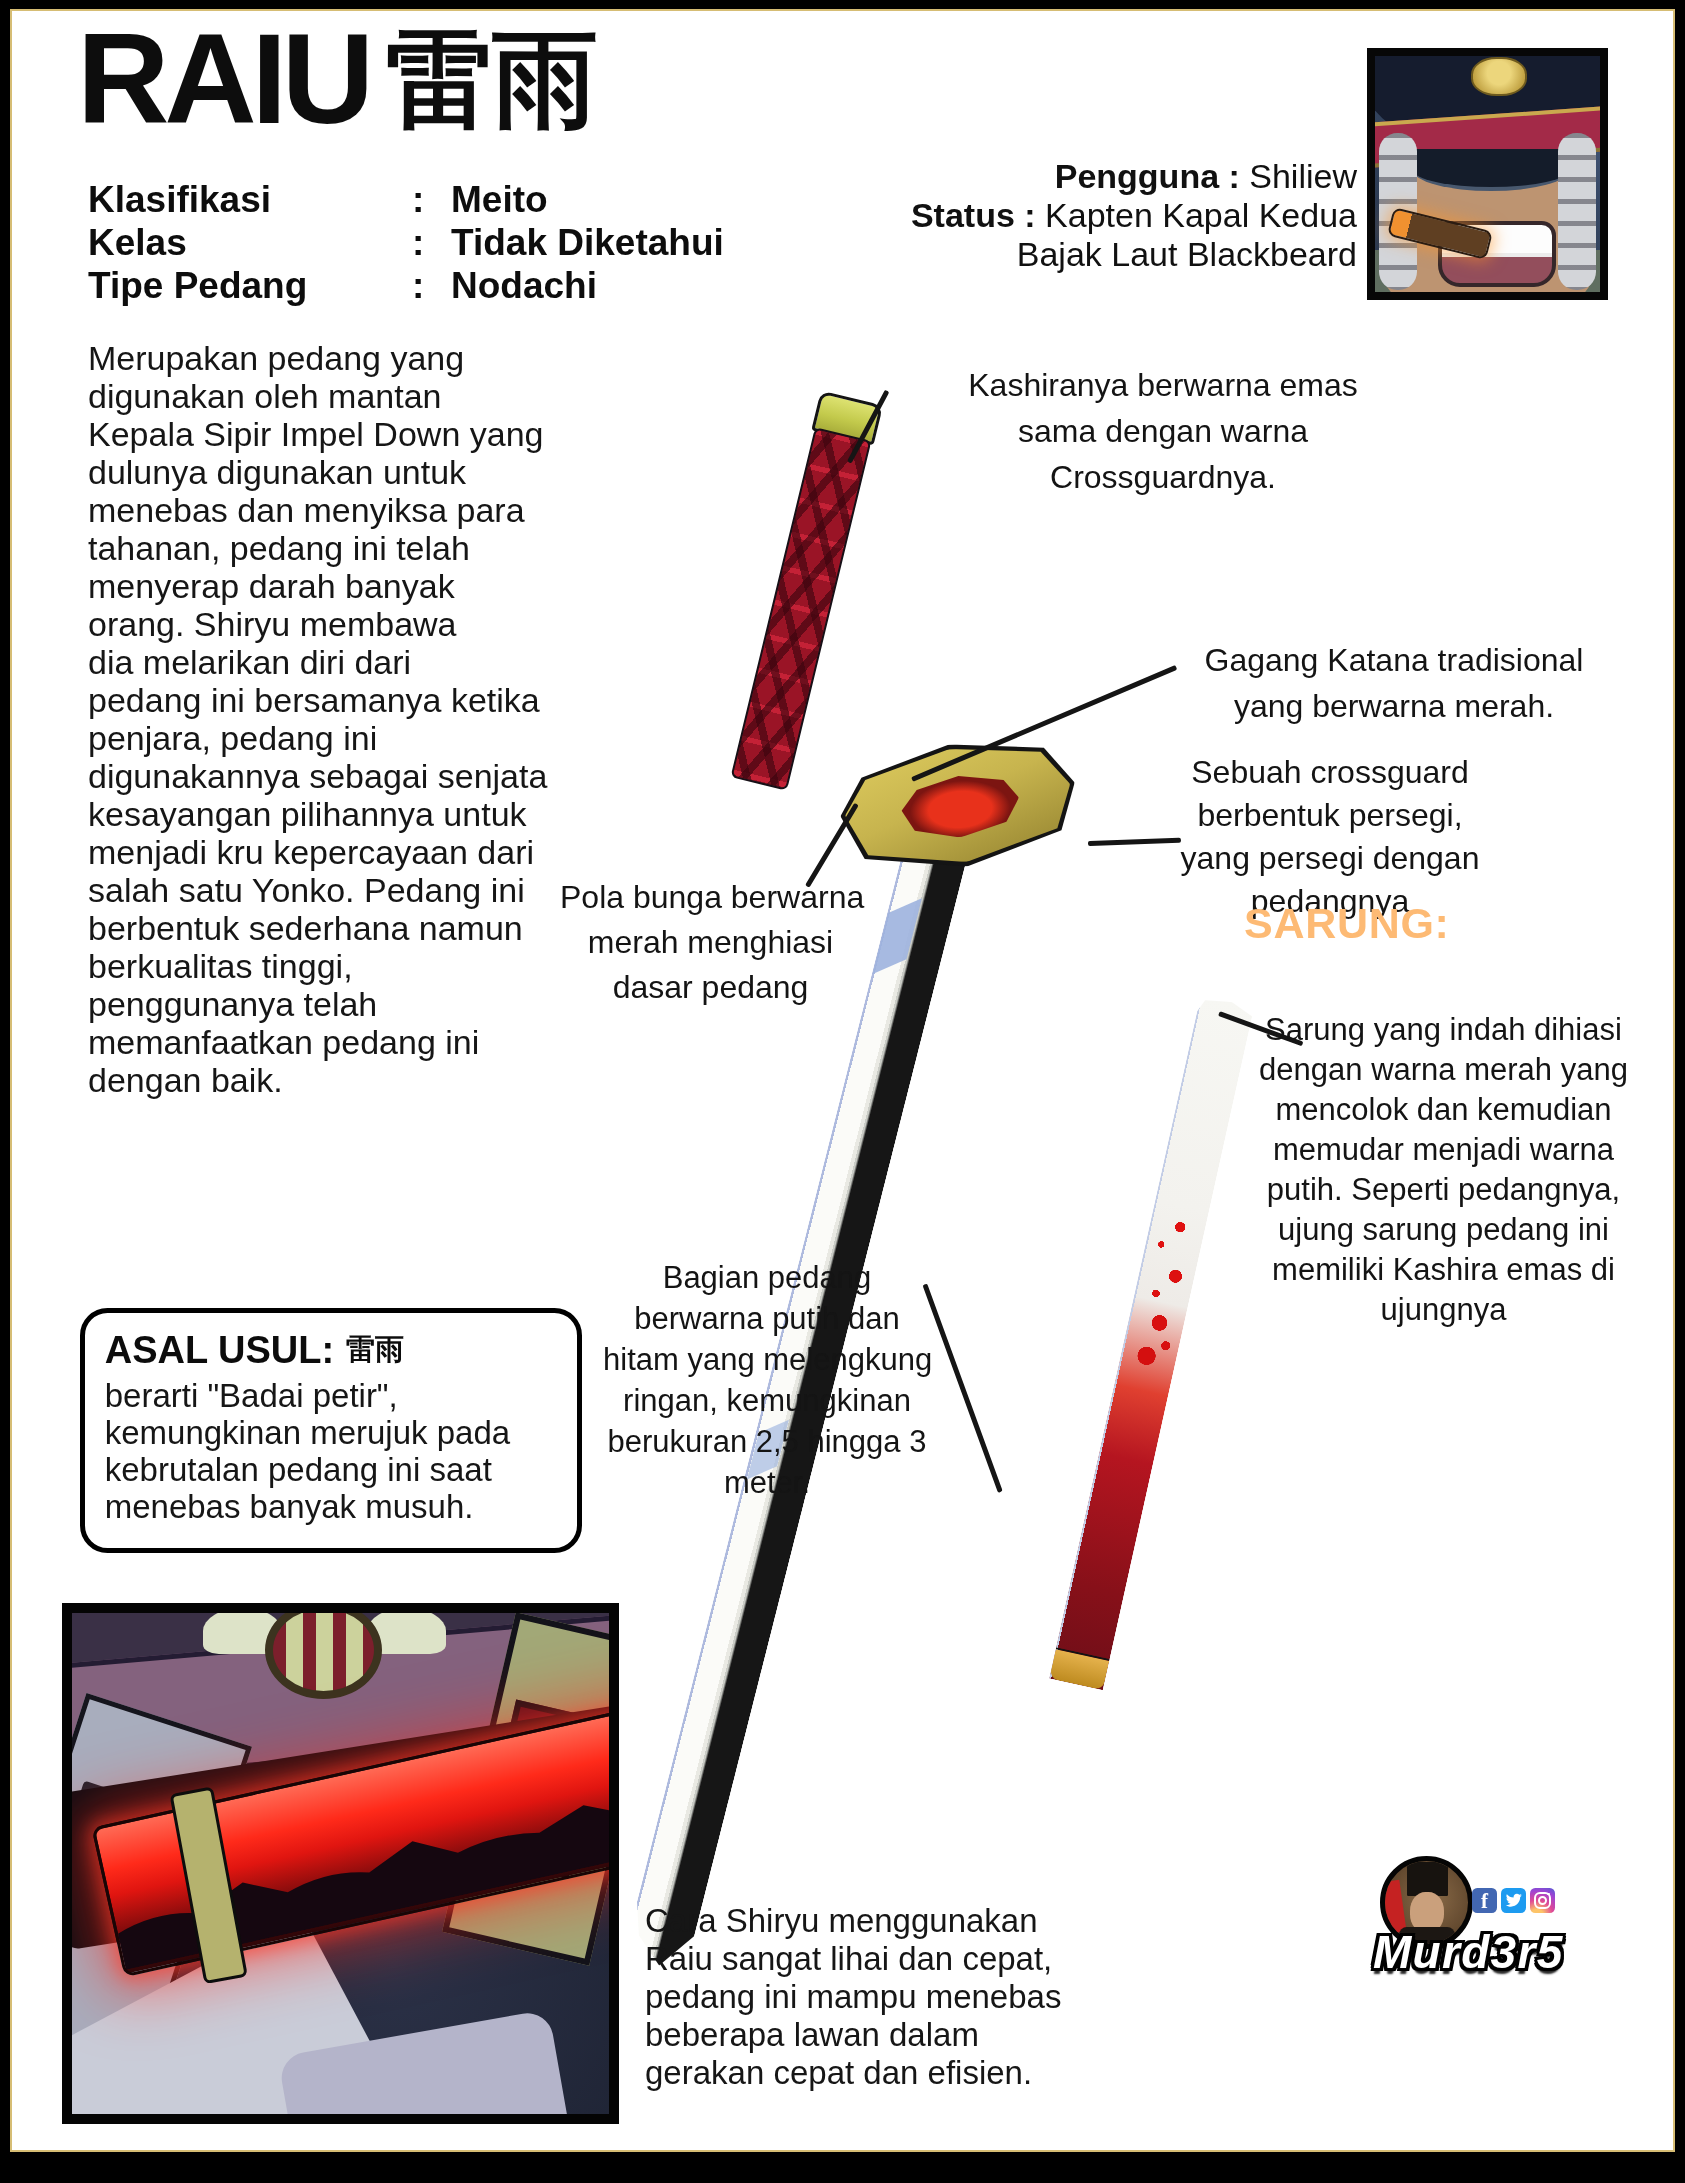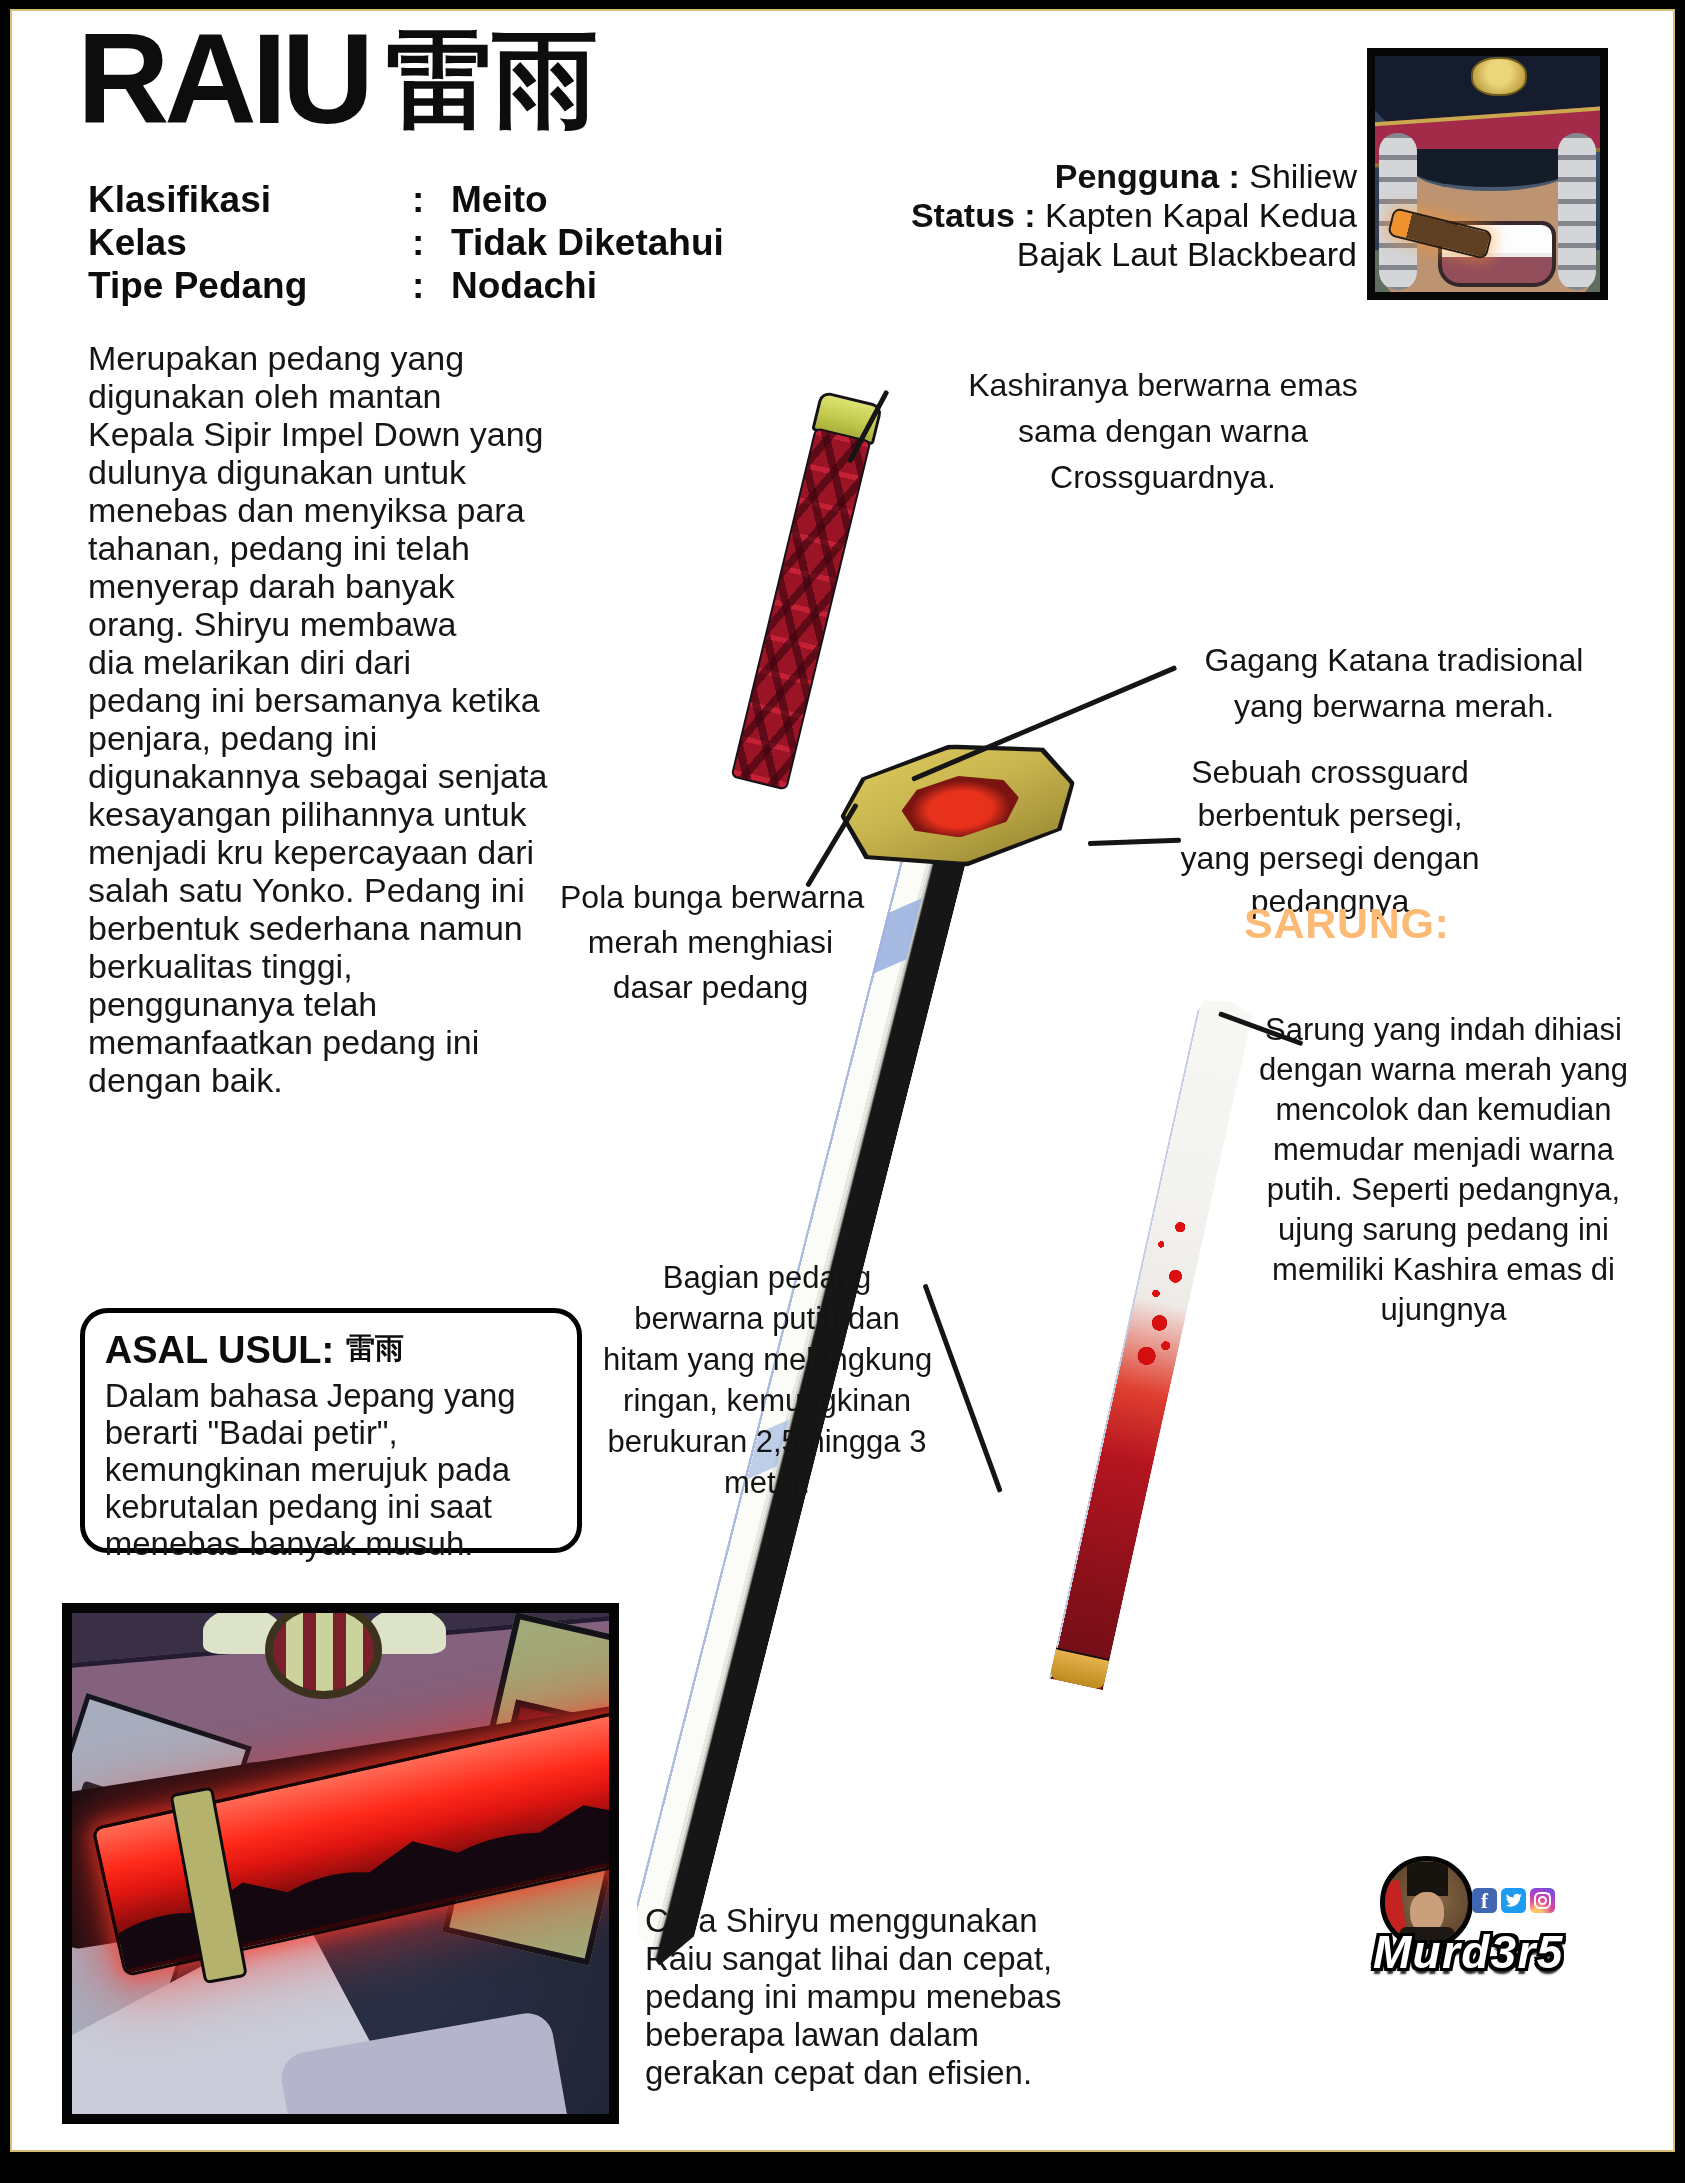--- a/index.html
+++ b/index.html
@@ -93,21 +93,21 @@
     border-radius:0 0 9.2px 9.2px;}
   
   .lead{position:absolute;height:4.6px;background:#151515;transform-origin:0 50%;border-radius:2px;}
   
   .ann{position:absolute;text-align:center;font-size:32px;line-height:46px;color:#141414;}
   .ann div{white-space:nowrap;}
   .sarung-h{left:1244px;top:899px;font-size:43px;font-weight:bold;letter-spacing:0.7px;color:#fdba74;}
   
   .asal{left:80px;top:1308px;width:502px;height:245px;border:5.9px solid #000;border-radius:27.5px;
     box-sizing:border-box;padding:15.7px 19.7px;}
-  .asal-h{font-size:38px;font-weight:bold;color:#0c0c0c;display:flex;gap:11.8px;}
+  .asal-h{font-size:38px;font-weight:bold;color:#0c0c0c;display:flex;align-items:center;gap:11.8px;}
   .asal-h .k{font-size:29px;font-weight:bold;}
   .asal-body{margin-top:5.2px;font-size:33px;line-height:37px;white-space:nowrap;}
   
   .usage{left:645px;top:1902px;font-size:33px;line-height:38px;white-space:nowrap;}
   
   .photo2{left:62px;top:1603px;width:557px;height:521px;border:10.5px solid #040404;
     box-sizing:border-box;overflow:hidden;background:radial-gradient(circle at 60% 70%,#2b3147 0%,#1d2232 70%);}
   .p2-hattop{position:absolute;left:-26px;top:-46px;width:622px;height:98px;background:#3a3046;transform:rotate(-5deg);}
   .p2-hatband{position:absolute;left:-29.5px;top:25px;width:629px;height:110px;background:#84627e;
     transform:rotate(-5deg);border-top:5.9px solid #241c33;border-bottom:5.9px solid #241c33;}
@@ -285,21 +285,20 @@
   <div>memiliki Kashira emas di</div>
   <div>ujungnya</div>
 </div>
 
 <div class="abs asal">
   <div class="asal-h">
     <span>ASAL USUL:</span>
     <span class="k">雷雨</span>
   </div>
   <div class="asal-body">
-    <div>Dalam bahasa Jepang yang</div>
     <div>berarti "Badai petir",</div>
     <div>kemungkinan merujuk pada</div>
     <div>kebrutalan pedang ini saat</div>
     <div>menebas banyak musuh.</div>
   </div>
 </div>
 
 <div class="abs photo2">
   <div class="p2-hattop"></div>
   <div class="p2-hatband"></div>

